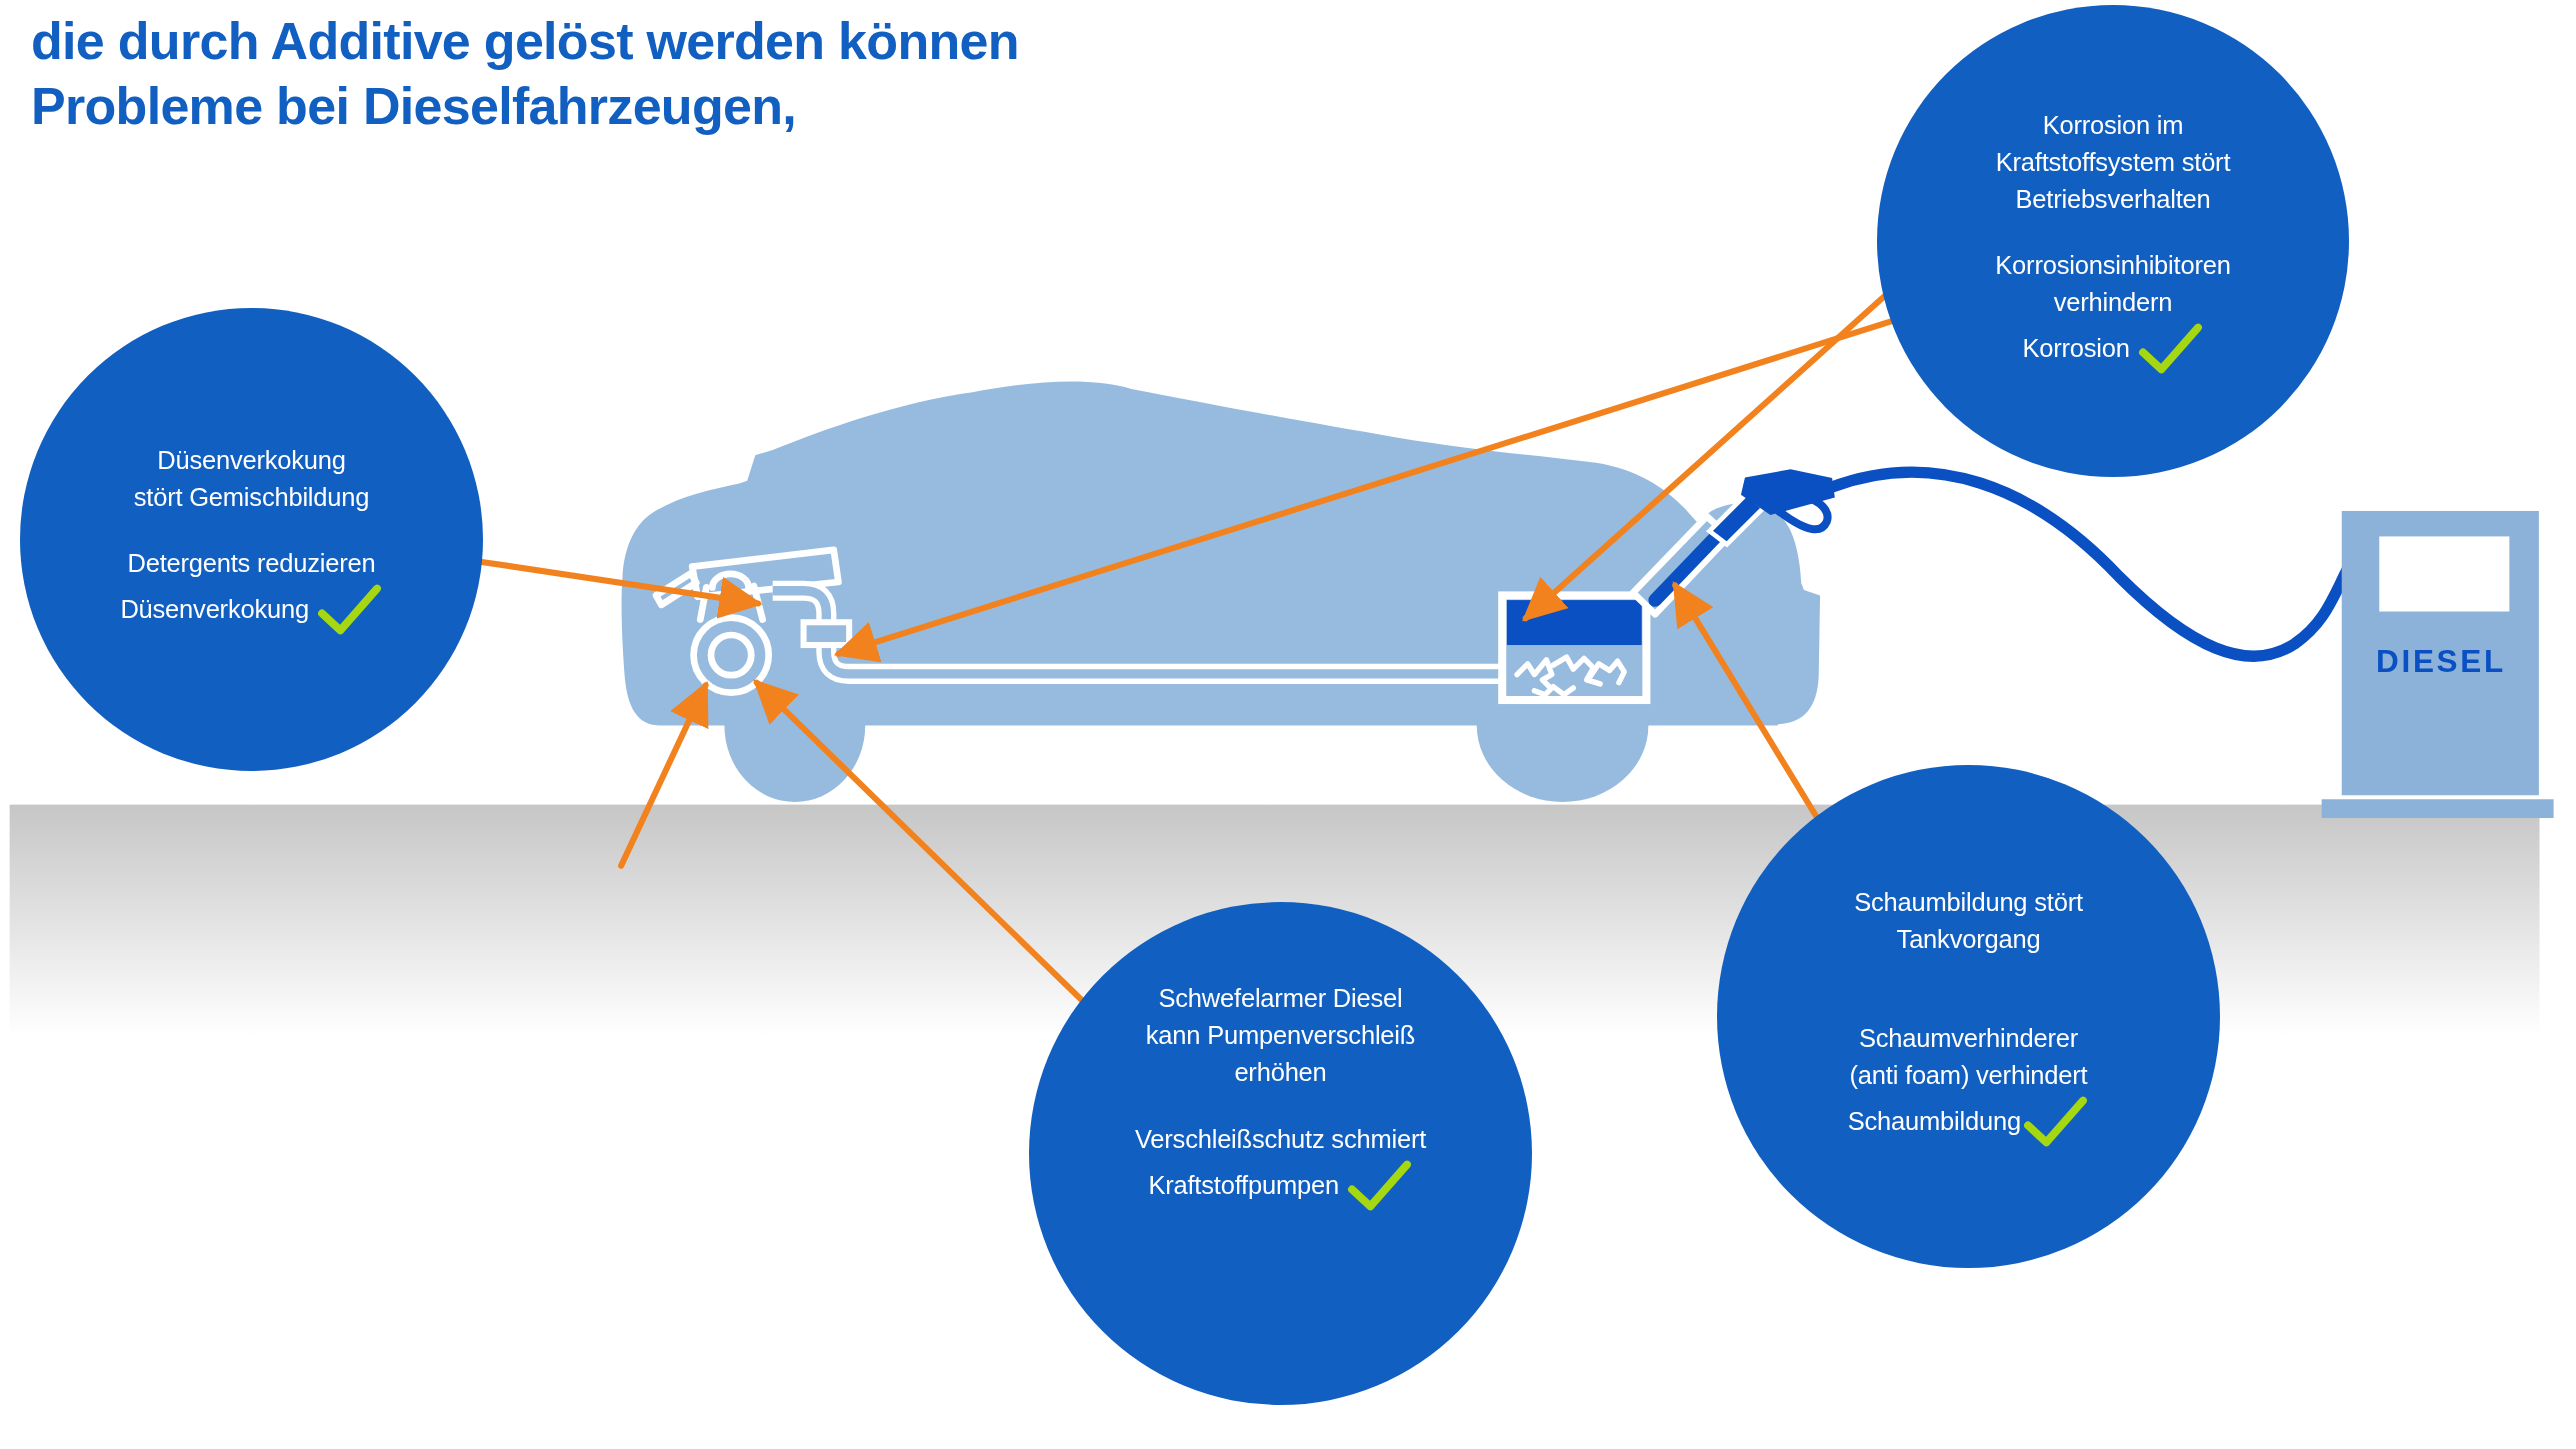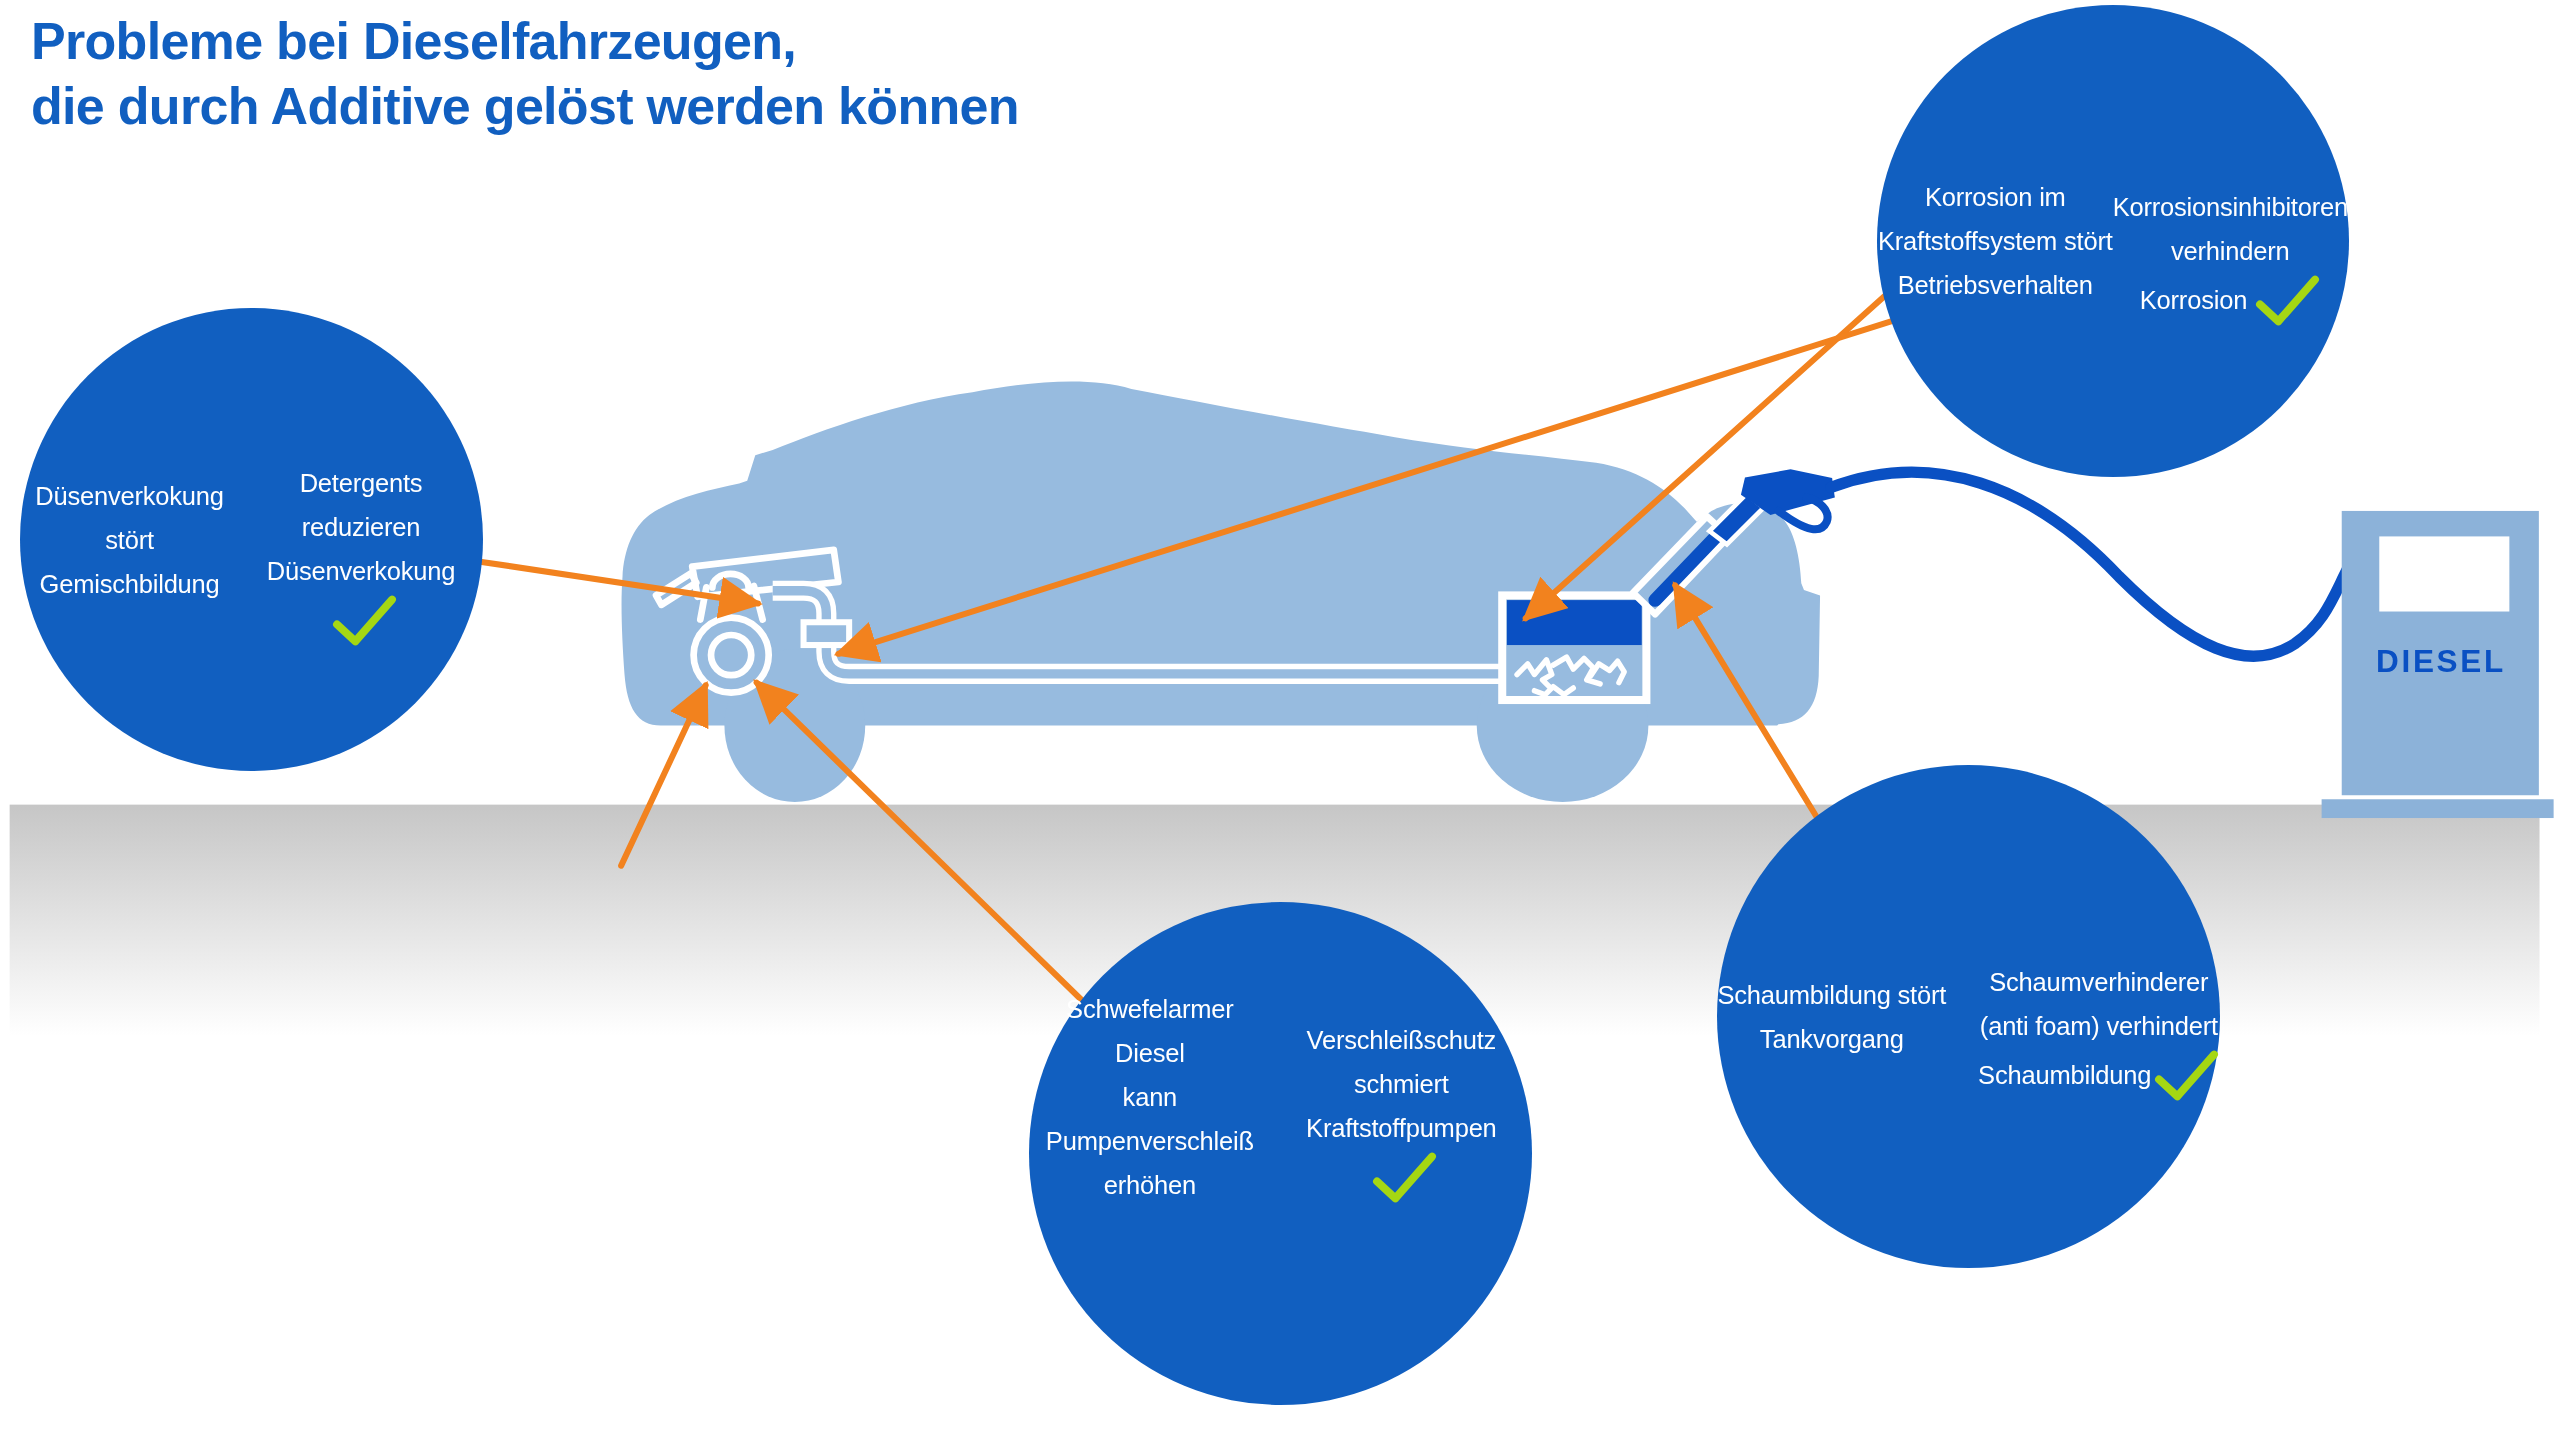--- a/index.html
+++ b/index.html
@@ -23,23 +23,23 @@
     position:absolute;left:31px;top:9.4px;z-index:3;
     color:var(--accent-blue,#115fc0);
     font-size:52px;line-height:65px;font-weight:700;letter-spacing:-0.7px;
     white-space:nowrap;
   }
   .bubble{
     position:absolute;z-index:2;
     border-radius:50%;
     background:var(--accent-blue,#115fc0);
     color:#ffffff;
-    display:flex;align-items:center;justify-content:center;
+    display:flex;flex-direction:column;align-items:center;justify-content:center;
     text-align:center;
-    font-size:25.5px;line-height:44px;letter-spacing:-0.2px;
+    font-size:25.5px;line-height:37px;letter-spacing:-0.2px;
     box-sizing:border-box;
   }
   .bubble p{margin:0;white-space:pre-line;}
   .bubble .solution{margin-top:29.5px;}
   .bubble .check{
     width:67px;height:55px;
     vertical-align:-19px;
     margin-left:6.7px;
     color:var(--check-green,#a5d713);
   }
@@ -152,22 +152,22 @@
       <line class="stroke-orange" x1="718" y1="838" x2="1130" y2="900" marker-end="url(#oarrow)"></line>
       <line class="stroke-orange" x1="2812" y1="440" x2="2275" y2="922" marker-end="url(#oarrow)"></line>
       <line class="stroke-orange" x1="2821" y1="479" x2="1250" y2="975" marker-end="url(#oarrow)"></line>
       <line class="stroke-orange" x1="926" y1="1291" x2="1052" y2="1022" marker-end="url(#oarrow)"></line>
       <line class="stroke-orange" x1="1641" y1="1519" x2="1128" y2="1018" marker-end="url(#oarrow)"></line>
       <line class="stroke-orange" x1="2708" y1="1217" x2="2498" y2="873" marker-end="url(#oarrow)"></line>
     </g>
   </svg>
 
   <div class="title">
+    <div>die durch Additive gelöst werden können</div>
     <div>Probleme bei Dieselfahrzeugen,</div>
-    <div>die durch Additive gelöst werden können</div>
   </div>
 
   <div class="bubble" id="bubble-duesenverkokung" style="left:20px;top:308px;width:463px;height:463px;">
     <p class="problem">Düsenverkokung
 stört Gemischbildung</p>
     <p class="solution"><span>Detergents reduzieren
 Düsenverkokung</span><svg class="check" viewBox="0 0 100 84" fill="none">
           <path d="M8,48 L36,74 L92,10" stroke="currentColor" stroke-width="12" stroke-linecap="round" stroke-linejoin="round"></path>
         </svg></p>
   </div>

